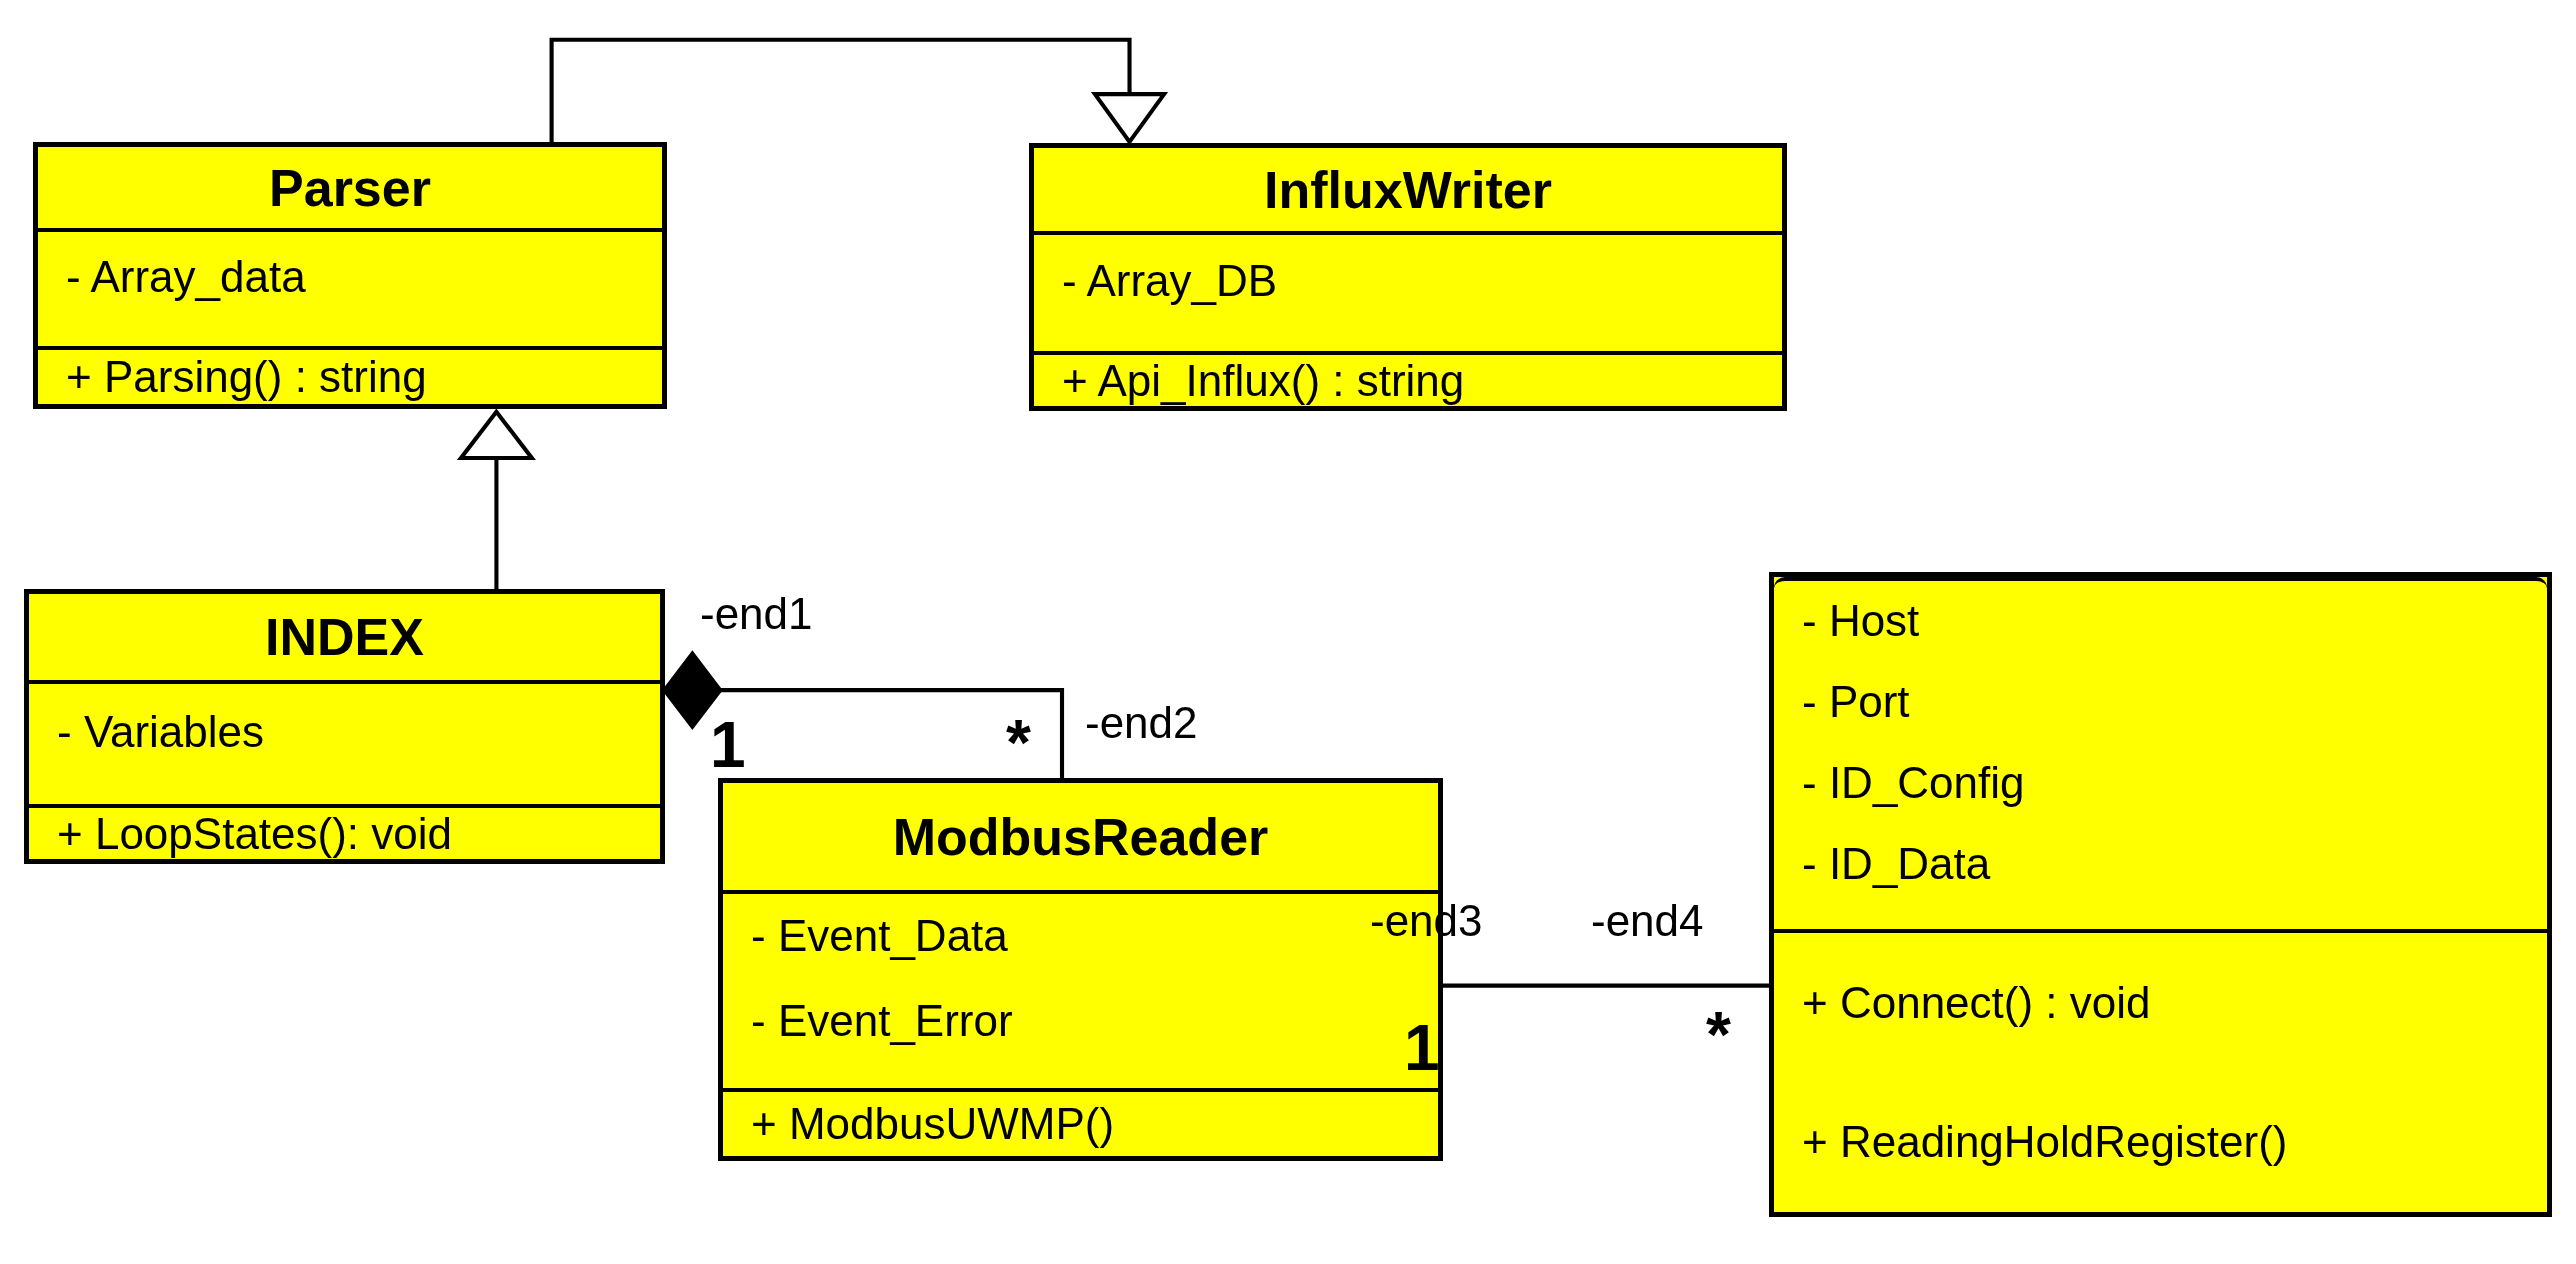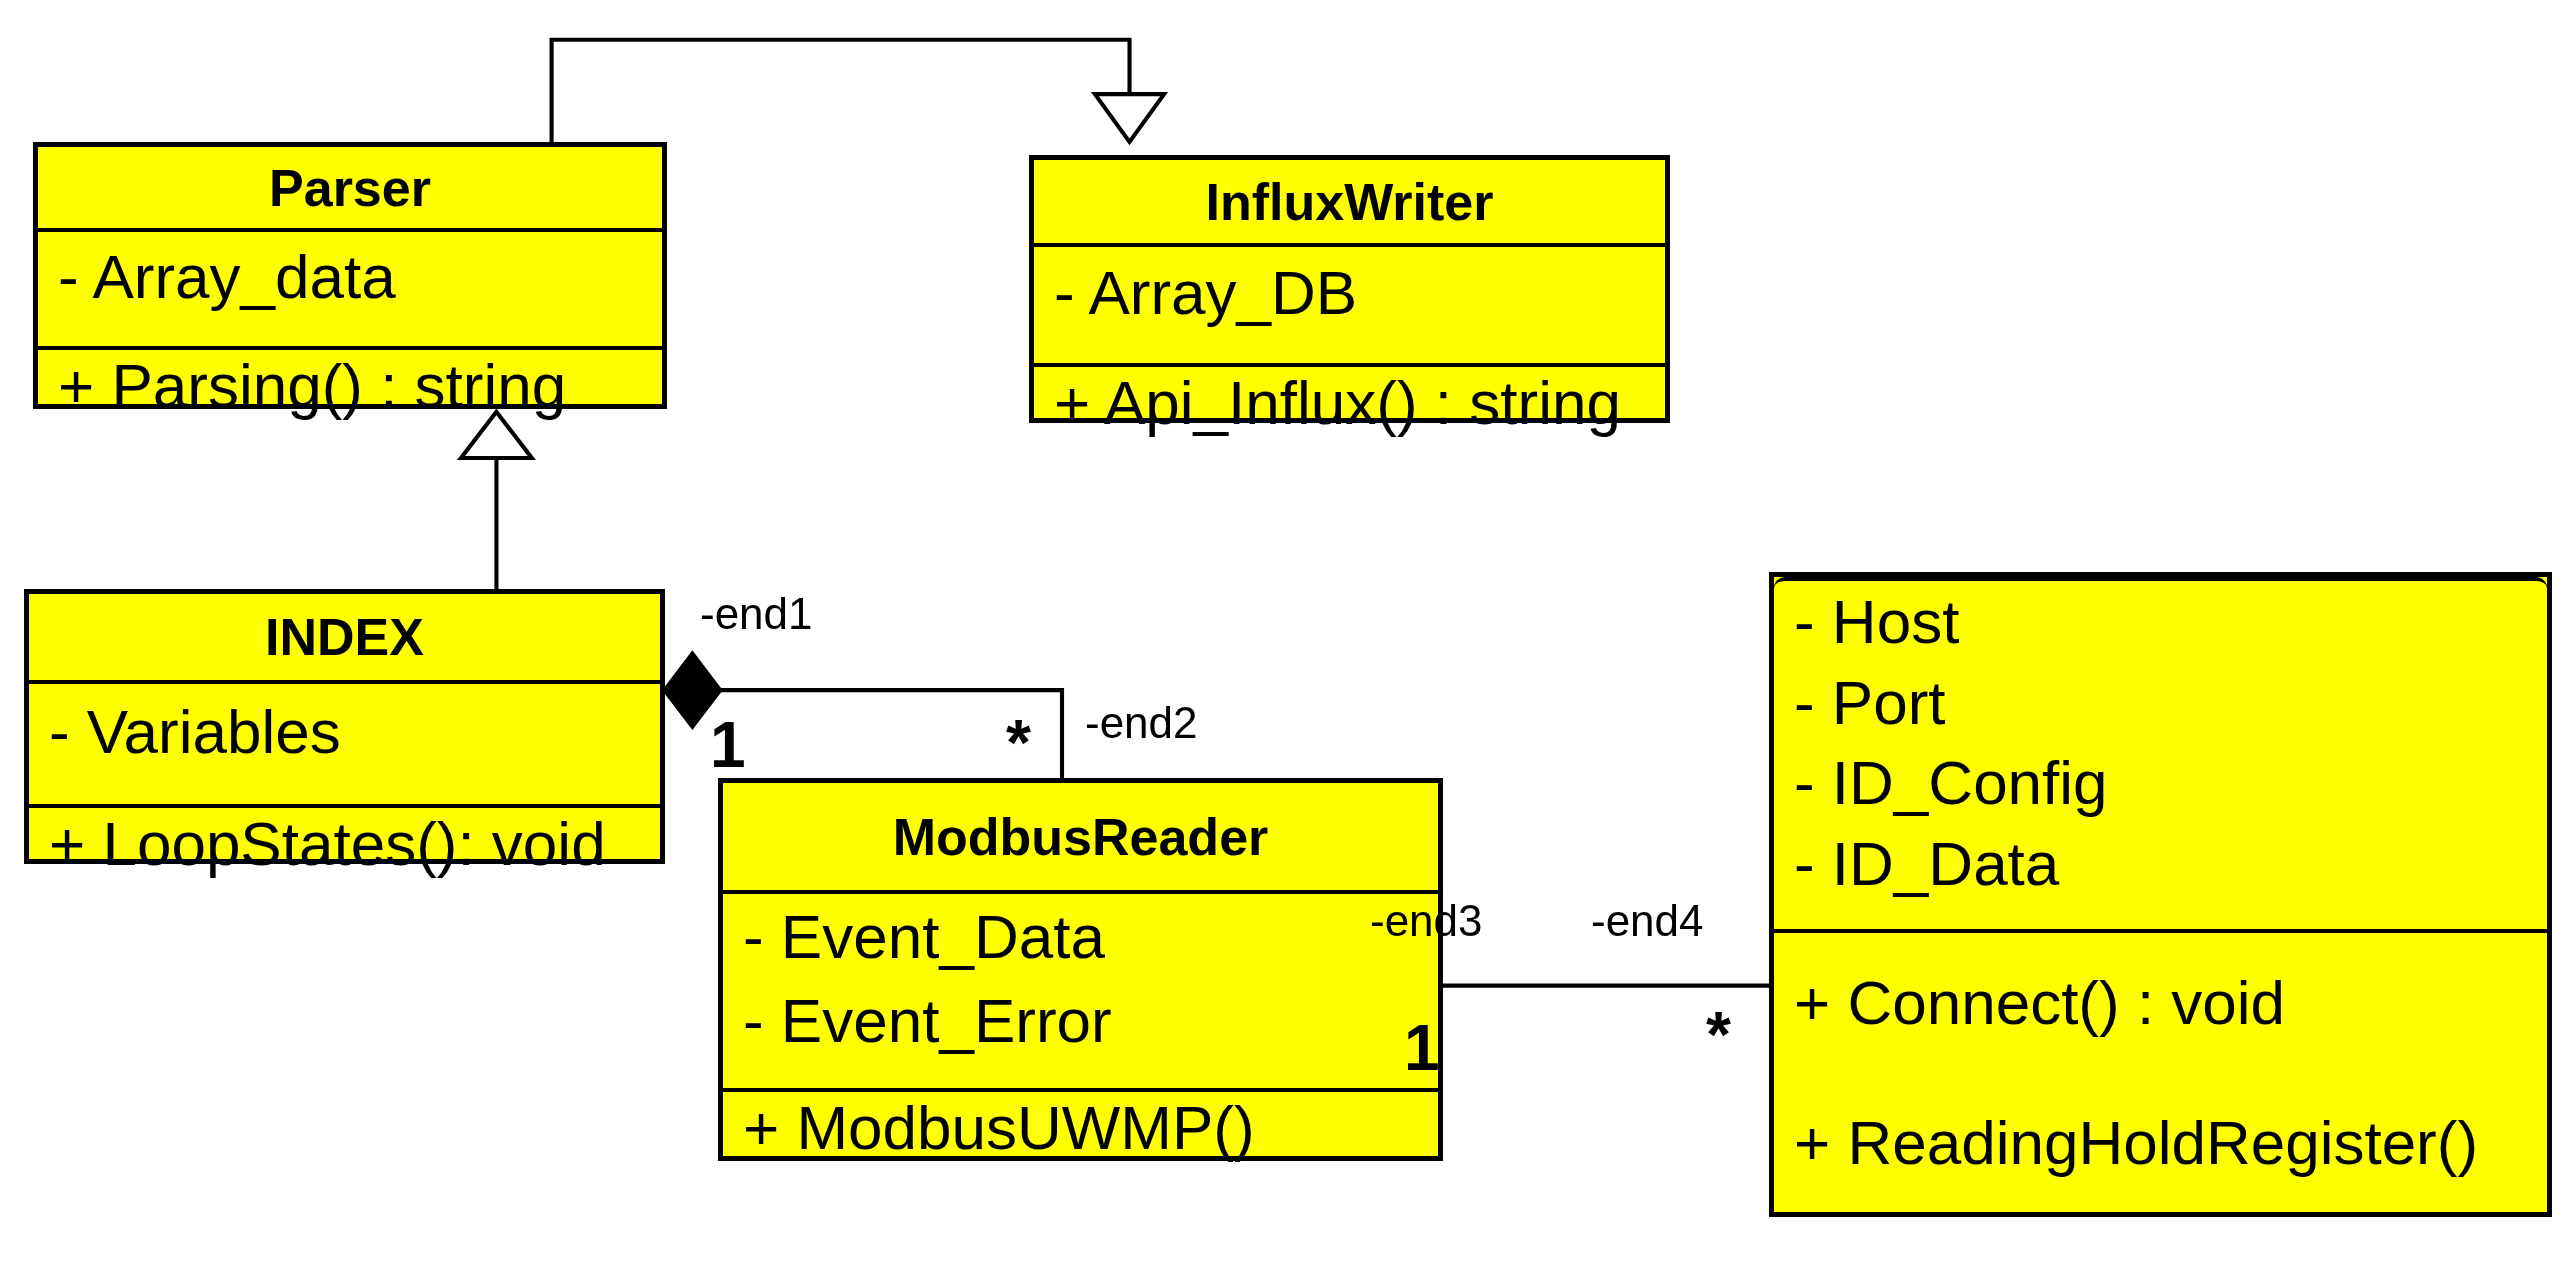--- a/index.html
+++ b/index.html
@@ -49,25 +49,25 @@
     font-weight: bold;
     font-size: 52px;
     display: flex;
     align-items: center;
     justify-content: center;
     flex: 0 0 auto;
   }
   .uml-section {
     border-top: 4.1px solid #000000;
     box-sizing: border-box;
-    padding-left: 20px;
+    padding-left: 28px;
     display: flex;
     flex-direction: column;
     justify-content: space-around;
-    font-size: 62px;
+    font-size: 44px;
     flex: 0 0 auto;
   }
   .uml-section.grow { flex: 1 1 auto; margin-top: 25px; }
   .uml-line { white-space: nowrap; }
   .edge-label {
     position: absolute;
     font-size: 44px;
     color: #000000;
     white-space: nowrap;
   }
@@ -99,21 +99,21 @@
   <div class="uml-class" style="left:33px; top:142px; width:634px; height:267px;">
     <div class="uml-title" style="height:81px;">Parser</div>
     <div class="uml-section" style="height:93px;">
       <div class="uml-line">- Array_data</div>
     </div>
     <div class="uml-section grow">
       <div class="uml-line">+ Parsing() : string</div>
     </div>
   </div>
 
-  <div class="uml-class" style="left:1029px; top:155px; width:641px; height:268px;">
+  <div class="uml-class" style="left:1029px; top:143px; width:758px; height:268px;">
     <div class="uml-title" style="height:83px;">InfluxWriter</div>
     <div class="uml-section" style="height:95px;">
       <div class="uml-line">- Array_DB</div>
     </div>
     <div class="uml-section grow">
       <div class="uml-line">+ Api_Influx() : string</div>
     </div>
   </div>
 
   <div class="uml-class" style="left:24px; top:589px; width:641px; height:275px;">

